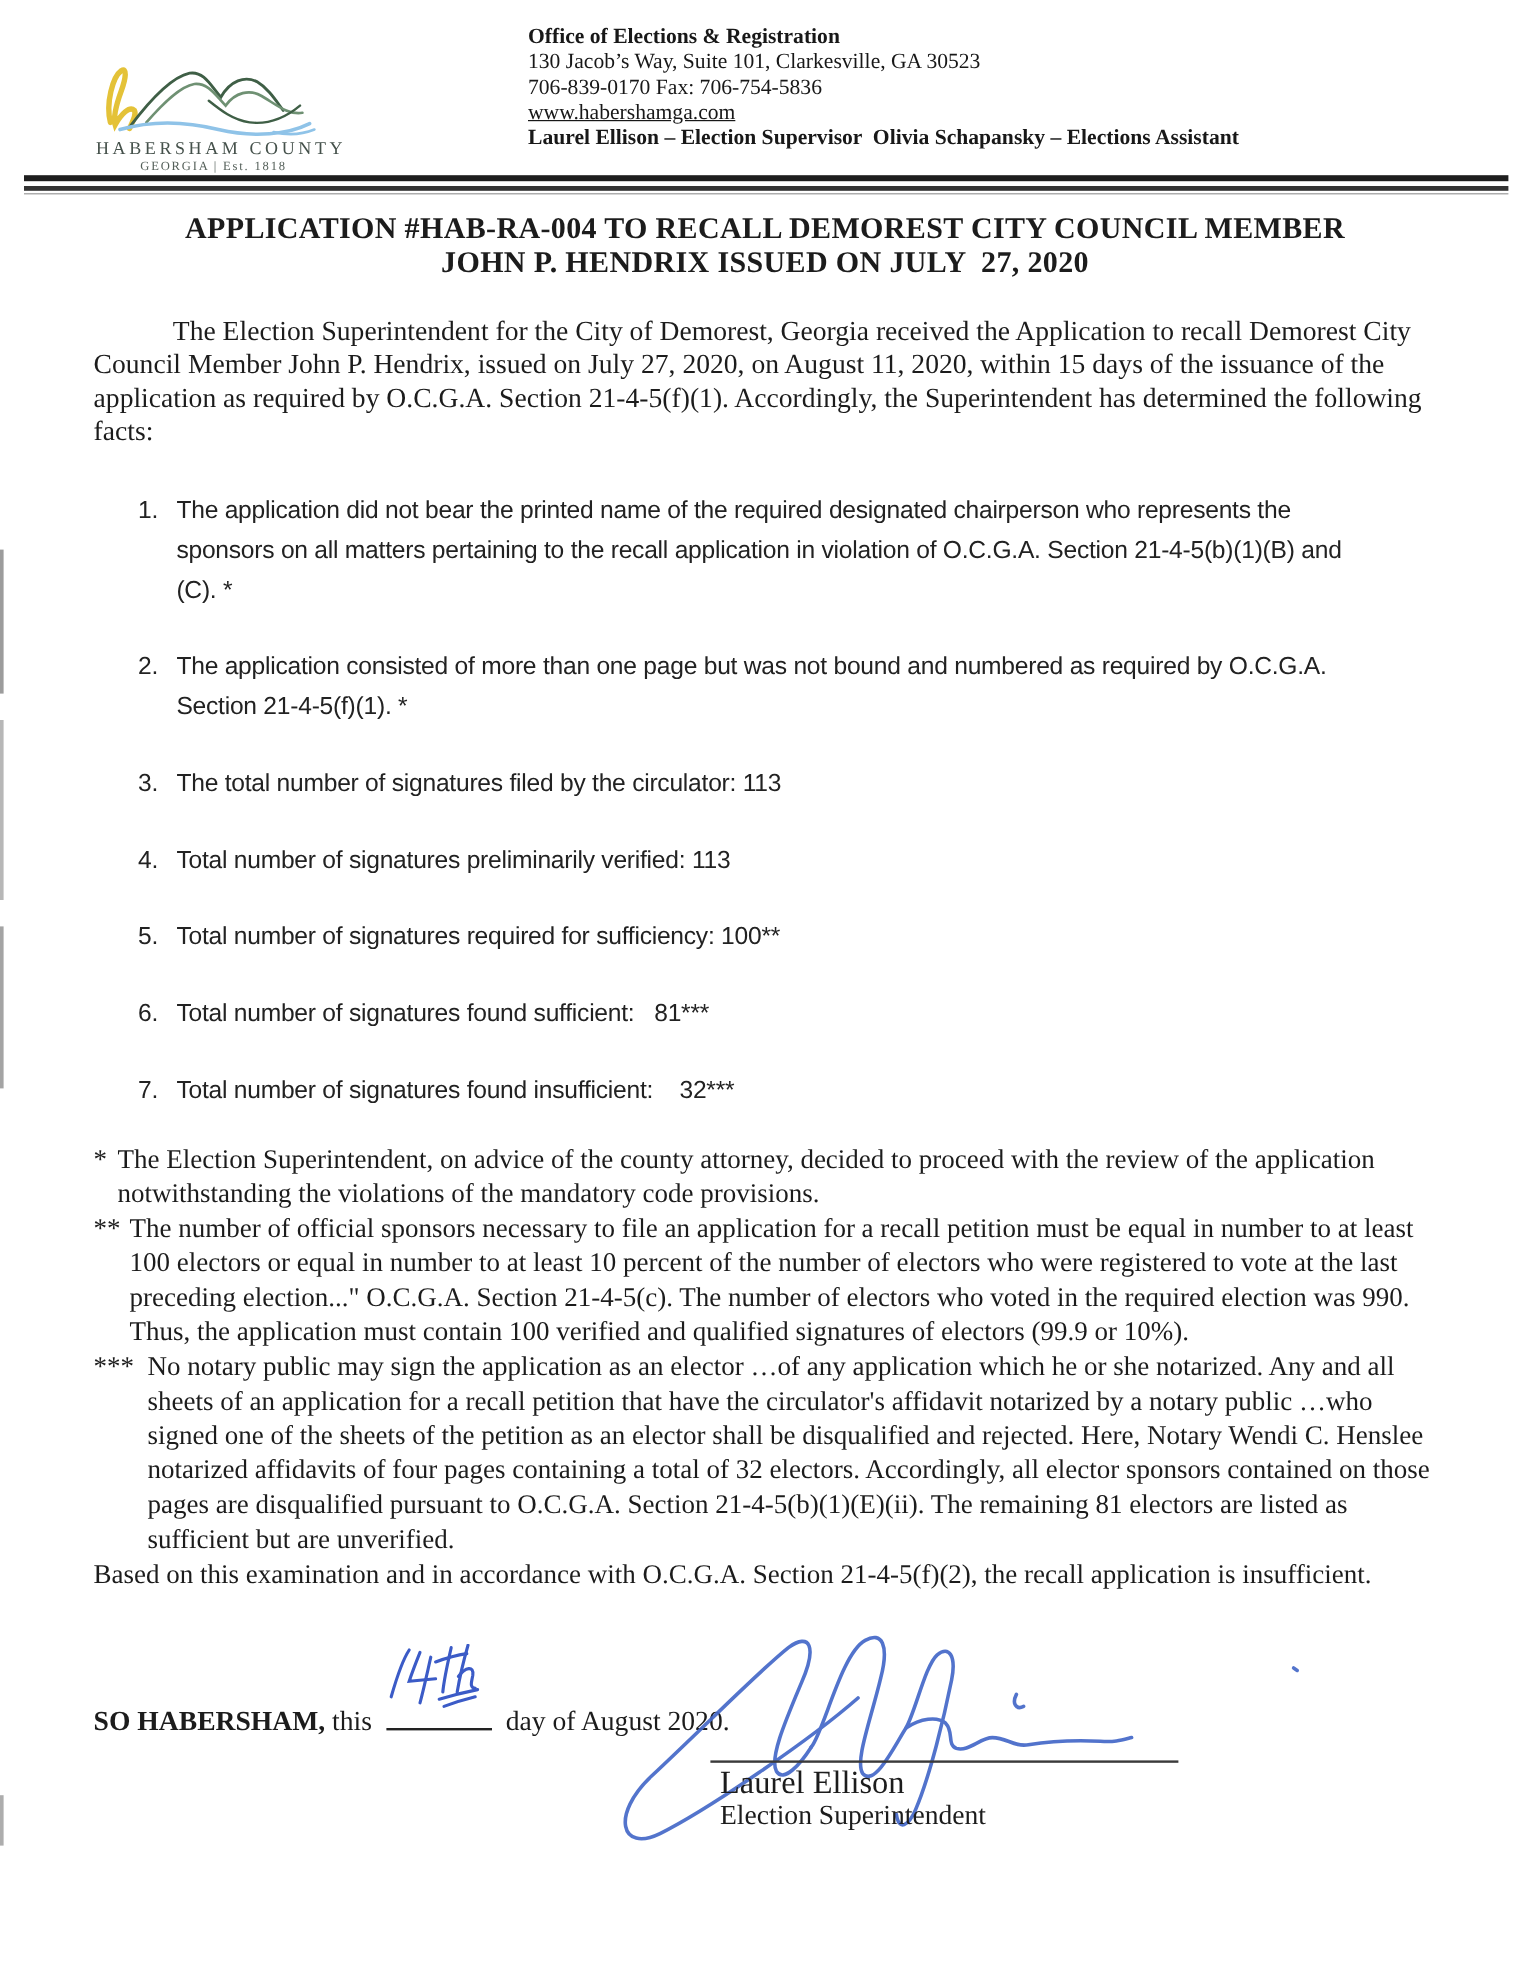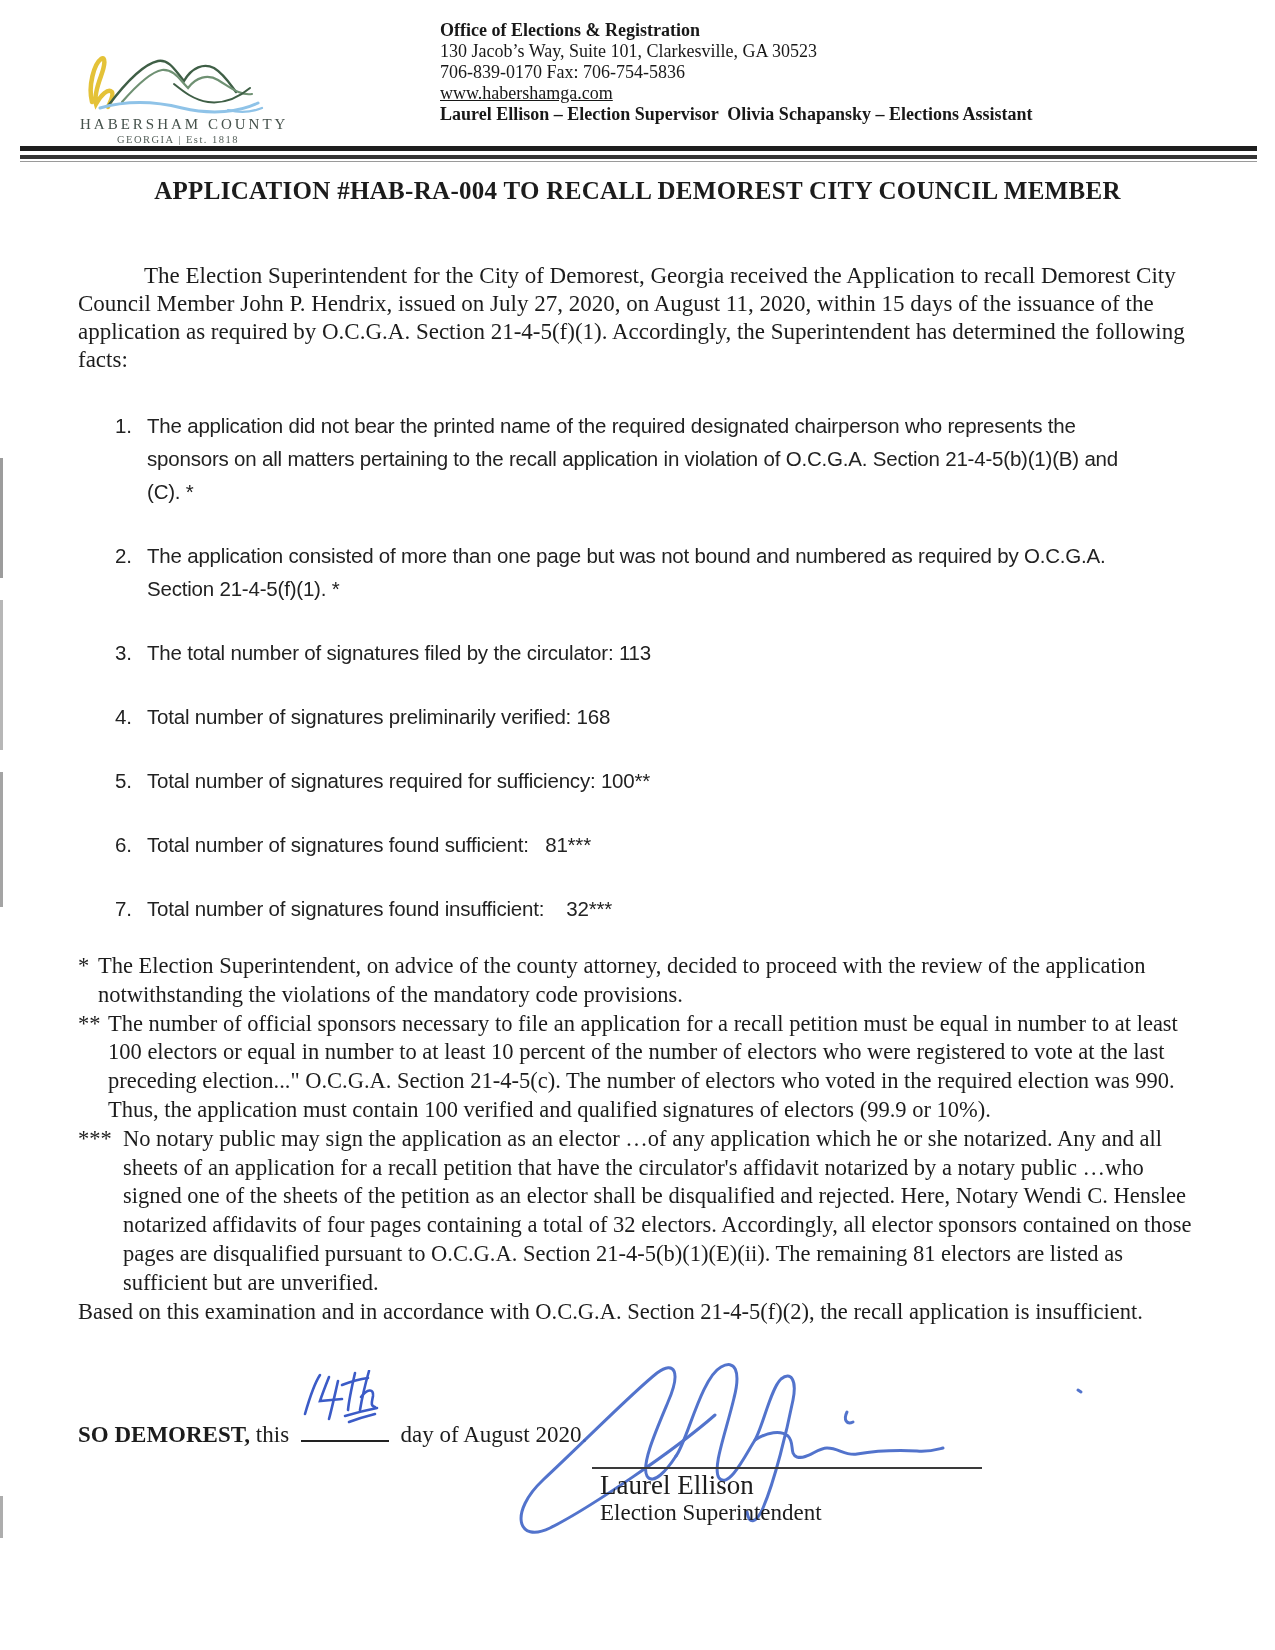--- a/index.html
+++ b/index.html
@@ -95,20 +95,21 @@
     <div class="hr-url">www.habershamga.com</div>
     <div class="hr-bold">Laurel Ellison – Election Supervisor  Olivia Schapansky – Elections Assistant</div>
   </div>
 
   <div class="rule1"></div>
   <div class="rule2"></div>
   <div class="rule3"></div>
 
   <div class="title">
     <div>APPLICATION #HAB-RA-004 TO RECALL DEMOREST CITY COUNCIL MEMBER</div>
+    <div>JOHN P. HENDRIX ISSUED ON JULY  27, 2020</div>
   </div>
 
   <p class="intro">The Election Superintendent for the City of Demorest, Georgia received the Application to recall Demorest City Council Member John P. Hendrix, issued on July 27, 2020, on August 11, 2020, within 15 days of the issuance of the application as required by O.C.G.A. Section 21-4-5(f)(1). Accordingly, the Superintendent has determined the following facts:</p>
 
   <section class="facts">
 
       <div class="fact">
         <span class="fact-num">1.</span>
         <span class="fact-text">The application did not bear the printed name of the required designated chairperson who represents the sponsors on all matters pertaining to the recall application in violation of O.C.G.A. Section 21-4-5(b)(1)(B) and (C). *</span>
       </div>
@@ -118,21 +119,21 @@
         <span class="fact-text">The application consisted of more than one page but was not bound and numbered as required by O.C.G.A. Section 21-4-5(f)(1). *</span>
       </div>
 
       <div class="fact">
         <span class="fact-num">3.</span>
         <span class="fact-text">The total number of signatures filed by the circulator: 113</span>
       </div>
 
       <div class="fact">
         <span class="fact-num">4.</span>
-        <span class="fact-text">Total number of signatures preliminarily verified: 168</span>
+        <span class="fact-text">Total number of signatures preliminarily verified: 113</span>
       </div>
 
       <div class="fact">
         <span class="fact-num">5.</span>
         <span class="fact-text">Total number of signatures required for sufficiency: 100**</span>
       </div>
 
       <div class="fact">
         <span class="fact-num">6.</span>
         <span class="fact-text">Total number of signatures found sufficient:   81***</span>
@@ -159,21 +160,21 @@
 
         <p class="fn fn3">
           <span class="fn-marker">***</span>
           <span>No notary public may sign the application as an elector …of any application which he or she notarized. Any and all sheets of an application for a recall petition that have the circulator's affidavit notarized by a notary public …who signed one of the sheets of the petition as an elector shall be disqualified and rejected. Here, Notary Wendi C. Henslee notarized affidavits of four pages containing a total of 32 electors. Accordingly, all elector sponsors contained on those pages are disqualified pursuant to O.C.G.A. Section 21-4-5(b)(1)(E)(ii). The remaining 81 electors are listed as sufficient but are unverified.</span>
         </p>
       </div>
     <p class="conclusion">Based on this examination and in accordance with O.C.G.A. Section 21-4-5(f)(2), the recall application is insufficient.</p>
   </section>
 
   <div class="certify">
-    <span class="so">SO DEMOREST,</span><span> this </span><span class="day-blank">
+    <span class="so">SO HABERSHAM,</span><span> this </span><span class="day-blank">
       <span class="sr-only">14th</span>
       <svg class="day-hand" width="100" height="54" viewBox="0 0 100 54">
         <g fill="none" stroke="#3b5bc7" stroke-width="2.6" stroke-linecap="round">
           <path d="M 10,44 C 14,30 19,14 25,5"></path>
           <path d="M 34,7 C 30,17 27,25 25,31 L 47,29"></path>
           <path d="M 43,11 C 40,24 37,38 34,49"></path>
           <path d="M 60,3 C 57,16 54,30 53,40"></path>
           <path d="M 47,15 C 55,12 66,9 73,8"></path>
           <path d="M 74,1 C 70,15 67,28 65,40"></path>
           <path d="M 66,27 C 72,19 79,18 78,26 C 77,32 75,36 80,37"></path>

